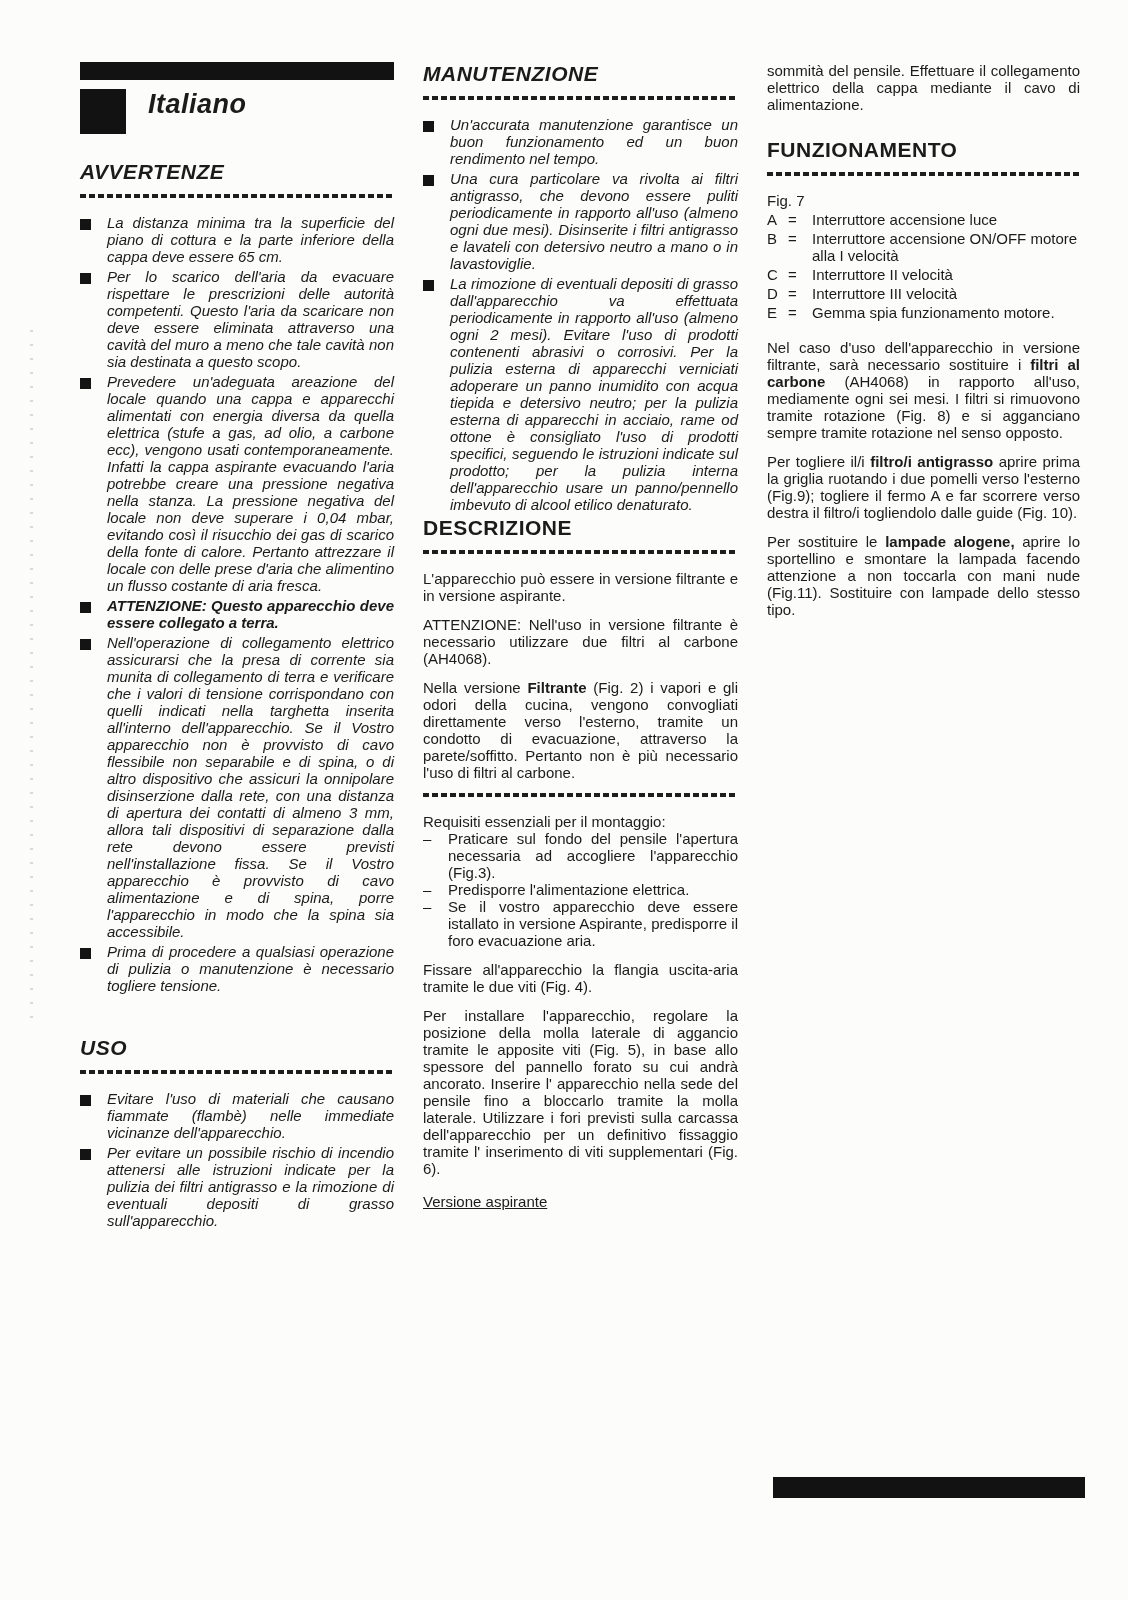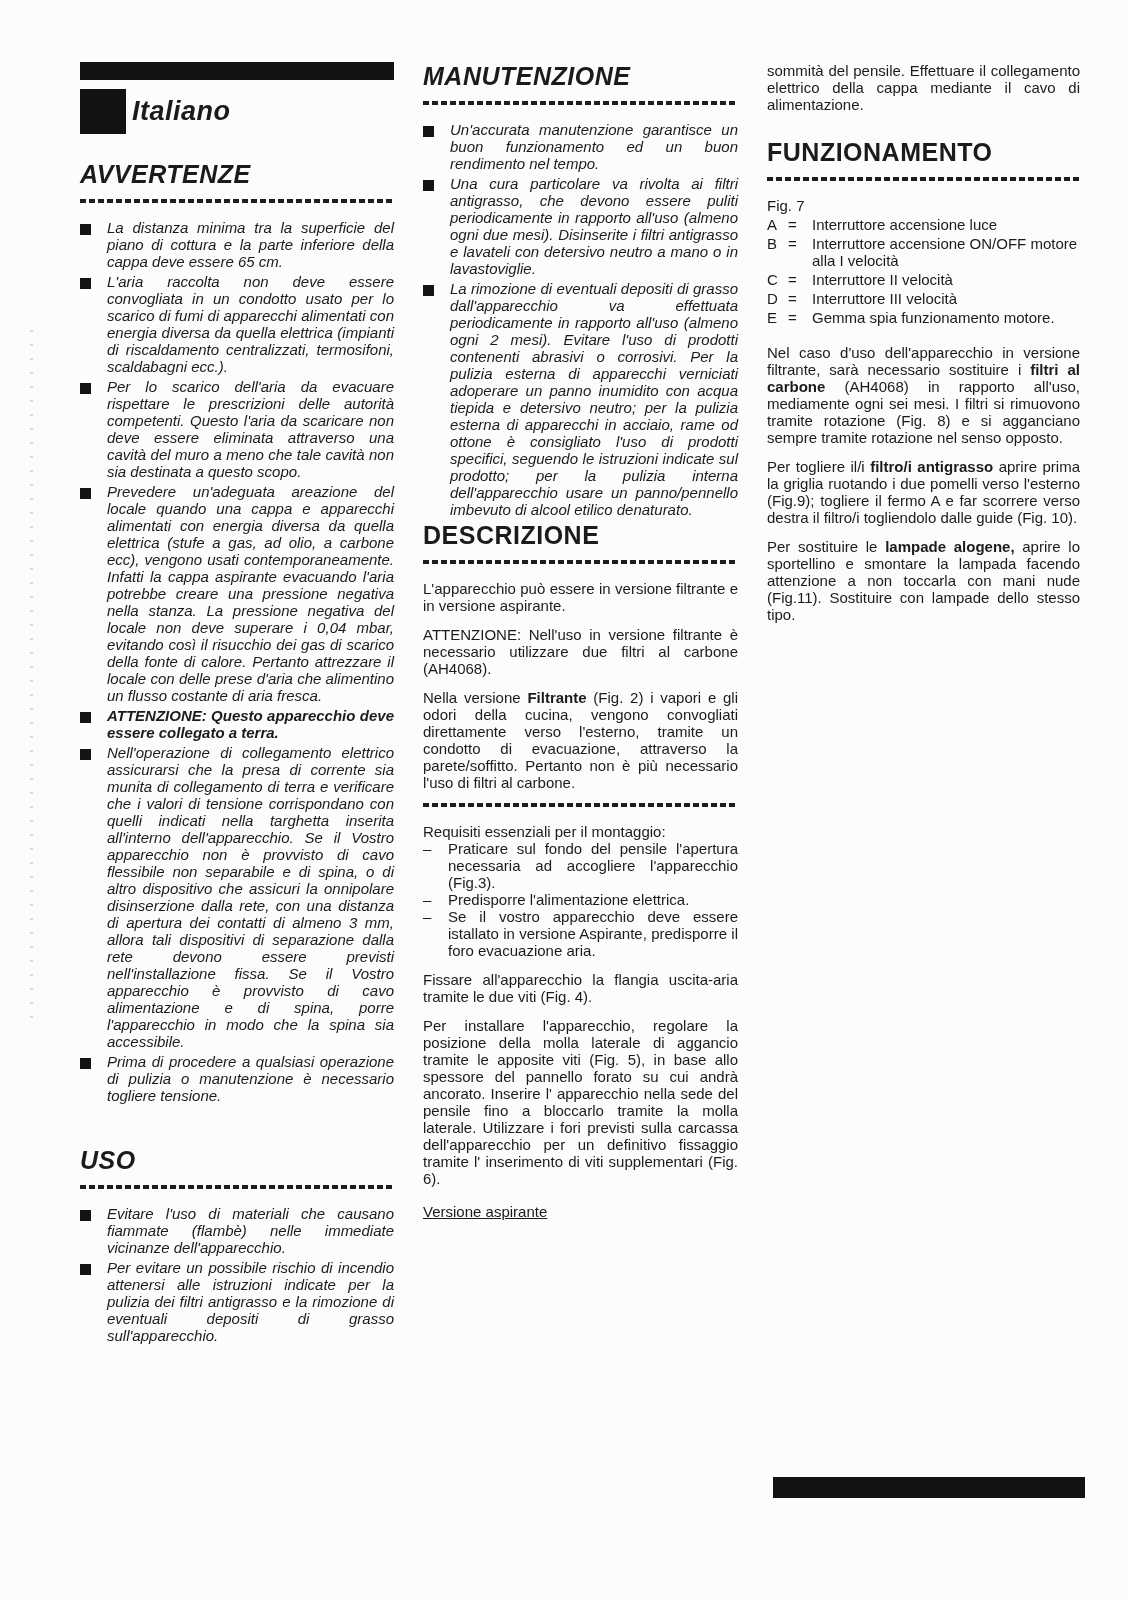--- a/index.html
+++ b/index.html
@@ -19,25 +19,25 @@
   }
   .columns{
     position:absolute;left:80px;top:62px;
     display:flex;gap:29px;
   }
   .col{width:314px;}
   .col2{width:315px;}
   .col3{width:313px;}
 
   .topbar{height:18px;background:#121212;margin-bottom:9px;}
-  .lang-row{display:flex;align-items:center;gap:6px;margin-bottom:26px;}
+  .lang-row{display:flex;gap:22px;margin-bottom:26px;}
   .lang-square{width:46px;height:45px;background:#121212;flex:0 0 auto;}
   .lang-title{font-size:27px;font-weight:bold;font-style:italic;letter-spacing:.5px;}
 
-  h2{margin:0;font-size:25px;letter-spacing:.5px;}
+  h2{margin:0;font-size:21px;letter-spacing:.5px;}
   .h-it{font-style:italic;}
   .rule{
     height:4px;margin:10px 0 16px 0;
     background:repeating-linear-gradient(90deg,#1e1e1e 0 6px,transparent 6px 9px);
   }
   .sect{}
   .sect-uso{margin-top:42px;}
   .sect-funz{margin-top:25px;}
 
   p,li{font-size:15px;line-height:17px;text-align:justify;}
@@ -76,21 +76,21 @@
       <div class="topbar"></div>
       <div class="lang-row">
         <div class="lang-square"></div>
         <div class="lang-title">Italiano</div>
       </div>
 
       <h2 class="h-it">AVVERTENZE</h2>
       <div class="rule"></div>
       <ul class="bullets italic">
         <li><span class="sq"></span><span>La distanza minima tra la superficie del piano di cottura e la parte inferiore della cappa deve essere 65 cm.</span></li>
-        <li><span class="sq"></span><span>L'aria raccolta non deve essere convogliata in un condotto usato per lo scarico di fumi di apparecchi alimentati con energia diversa da quella elettrica (impianti di riscaldamento centralizzati, termosifoni, scaldabagni ecc.).</span></li>
+        <li><span class="sq"></span></li>
         <li><span class="sq"></span><span>Per lo scarico dell'aria da evacuare rispettare le prescrizioni delle autorità competenti. Questo l'aria da scaricare non deve essere eliminata attraverso una cavità del muro a meno che tale cavità non sia destinata a questo scopo.</span></li>
         <li><span class="sq"></span><span>Prevedere un'adeguata areazione del locale quando una cappa e apparecchi alimentati con energia diversa da quella elettrica (stufe a gas, ad olio, a carbone ecc), vengono usati contemporaneamente. Infatti la cappa aspirante evacuando l'aria potrebbe creare una pressione negativa nella stanza. La pressione negativa del locale non deve superare i 0,04 mbar, evitando così il risucchio dei gas di scarico della fonte di calore. Pertanto attrezzare il locale con delle prese d'aria che alimentino un flusso costante di aria fresca.</span></li>
         <li><span class="sq"></span><span class="bi">ATTENZIONE: Questo apparecchio deve essere collegato a terra.</span></li>
         <li><span class="sq"></span><span>Nell'operazione di collegamento elettrico assicurarsi che la presa di corrente sia munita di collegamento di terra e verificare che i valori di tensione corrispondano con quelli indicati nella targhetta inserita all'interno dell'apparecchio. Se il Vostro apparecchio non è provvisto di cavo flessibile non separabile e di spina, o di altro dispositivo che assicuri la onnipolare disinserzione dalla rete, con una distanza di apertura dei contatti di almeno 3 mm, allora tali dispositivi di separazione dalla rete devono essere previsti nell'installazione fissa. Se il Vostro apparecchio è provvisto di cavo alimentazione e di spina, porre l'apparecchio in modo che la spina sia accessibile.</span></li>
         <li><span class="sq"></span><span>Prima di procedere a qualsiasi operazione di pulizia o manutenzione è necessario togliere tensione.</span></li>
       </ul>
 
       <div class="sect-uso">
         <h2 class="h-it">USO</h2>
         <div class="rule"></div>

